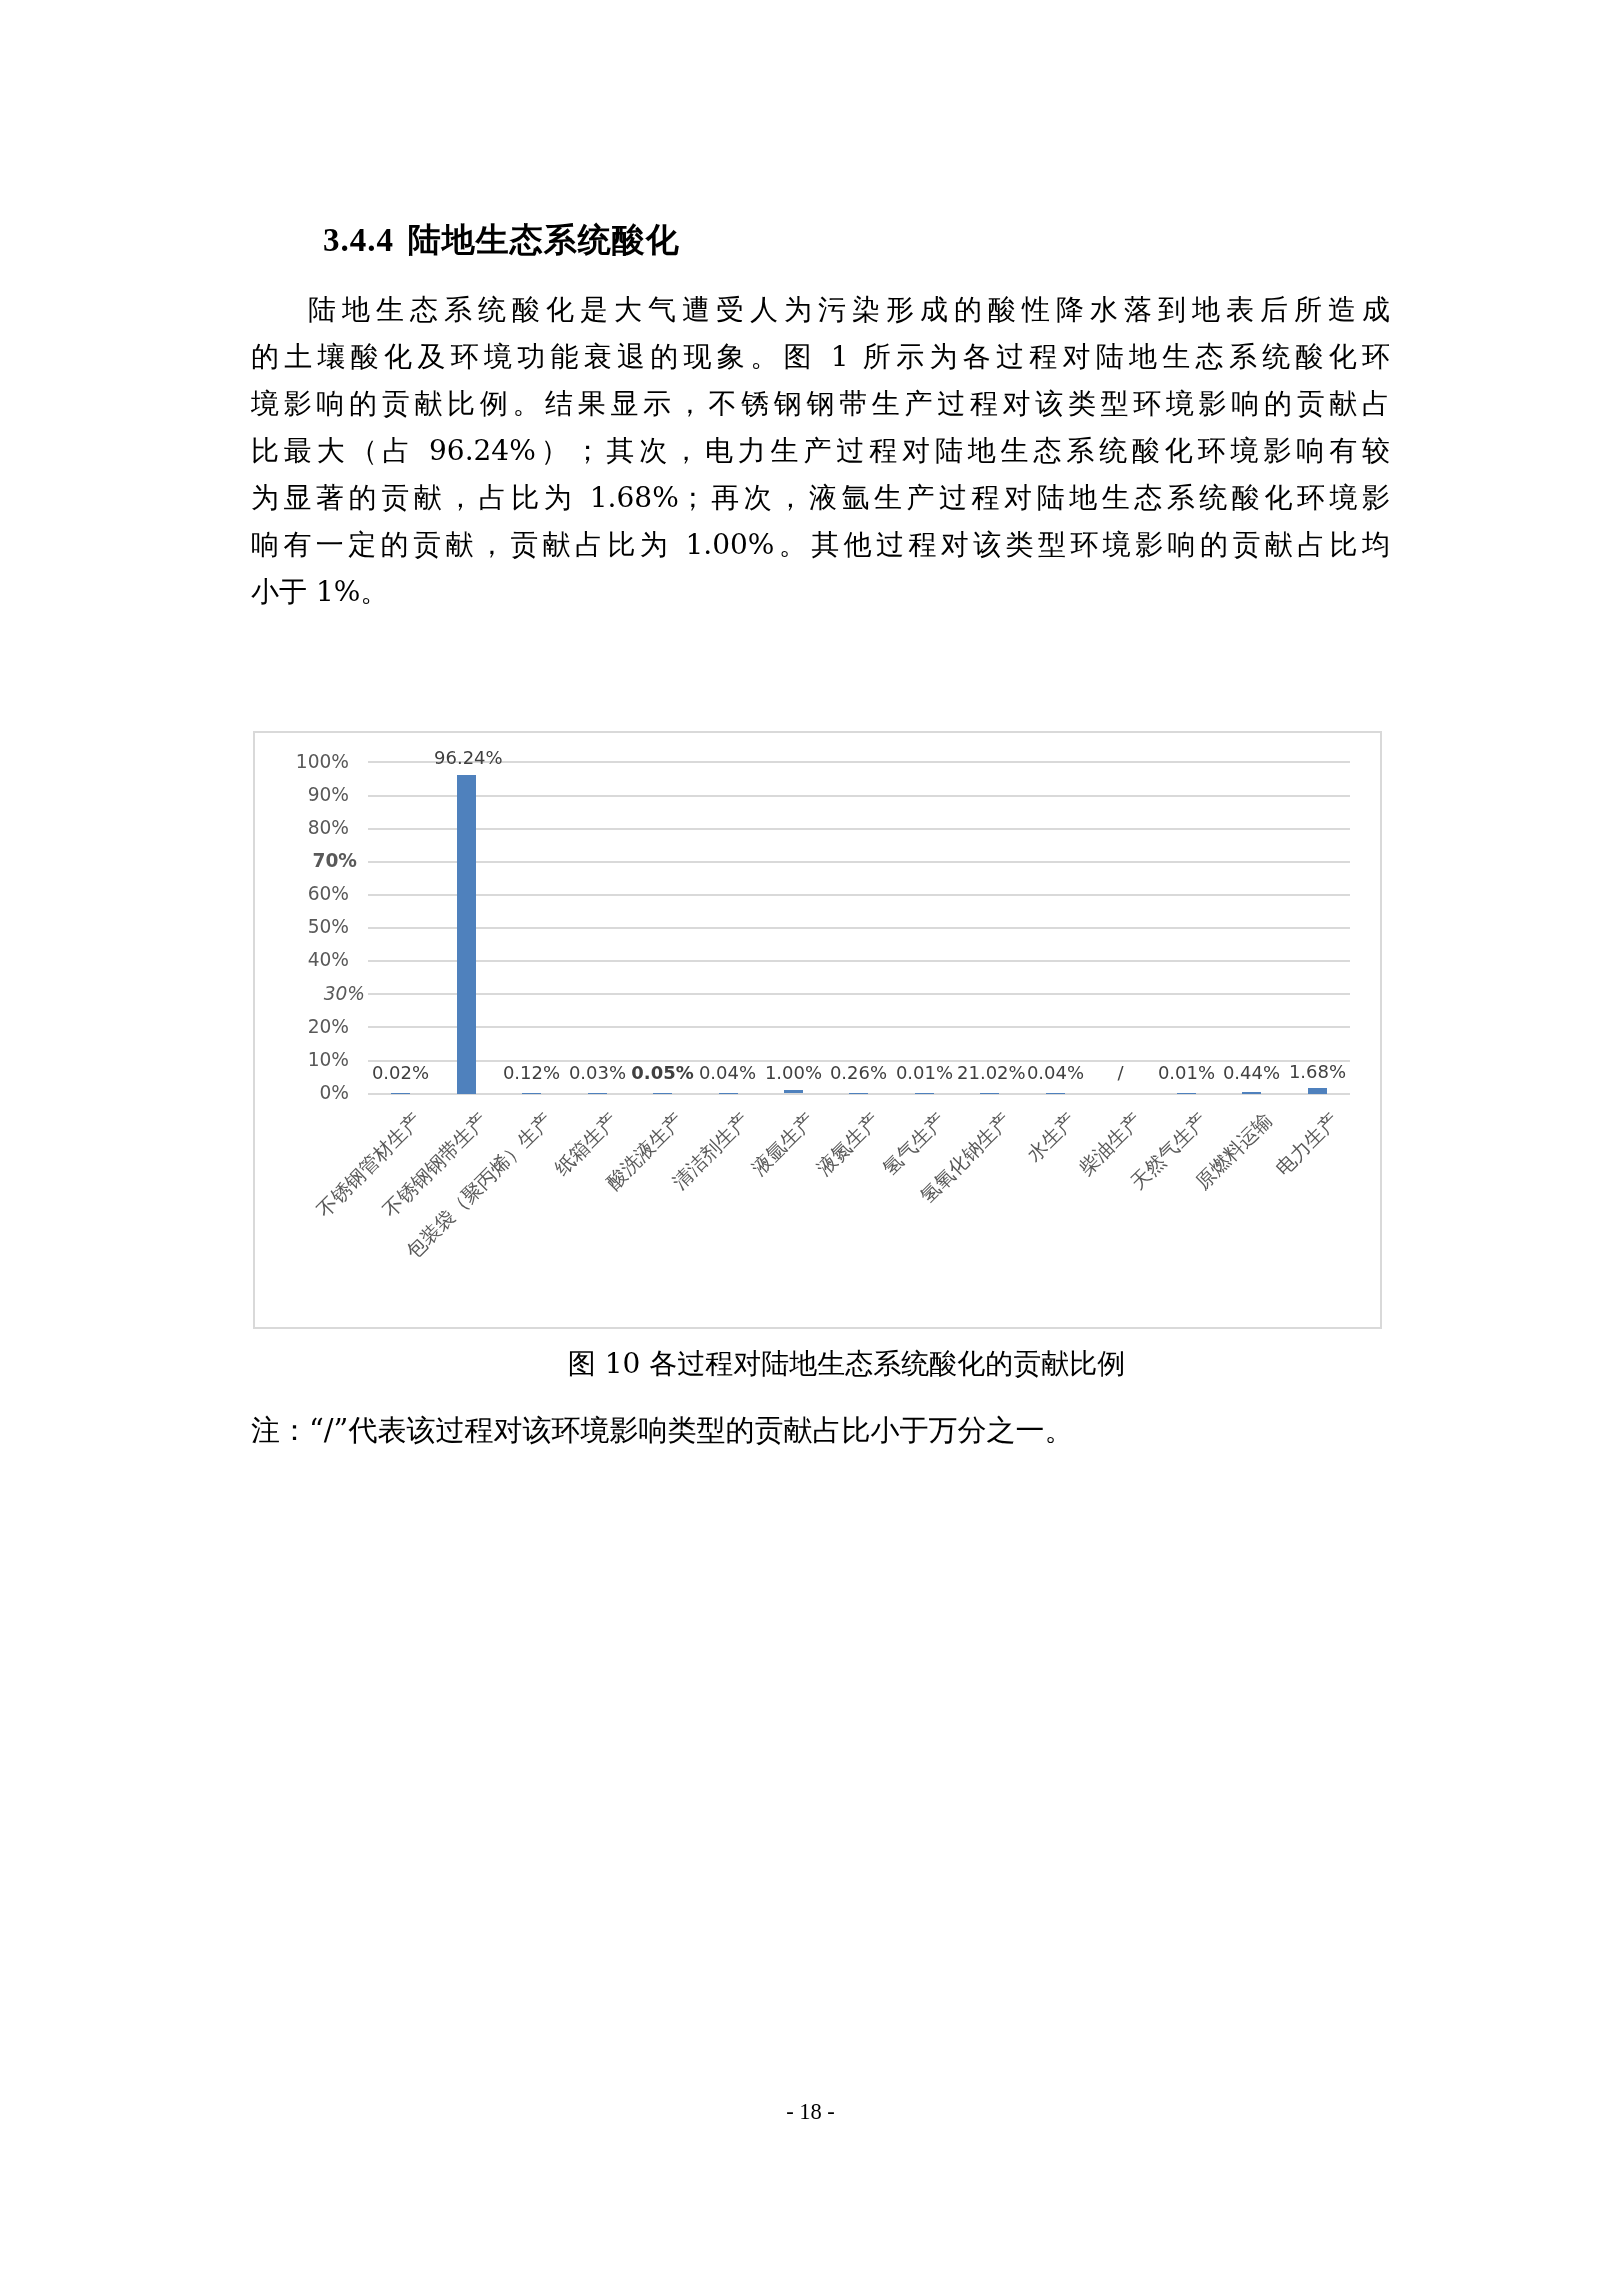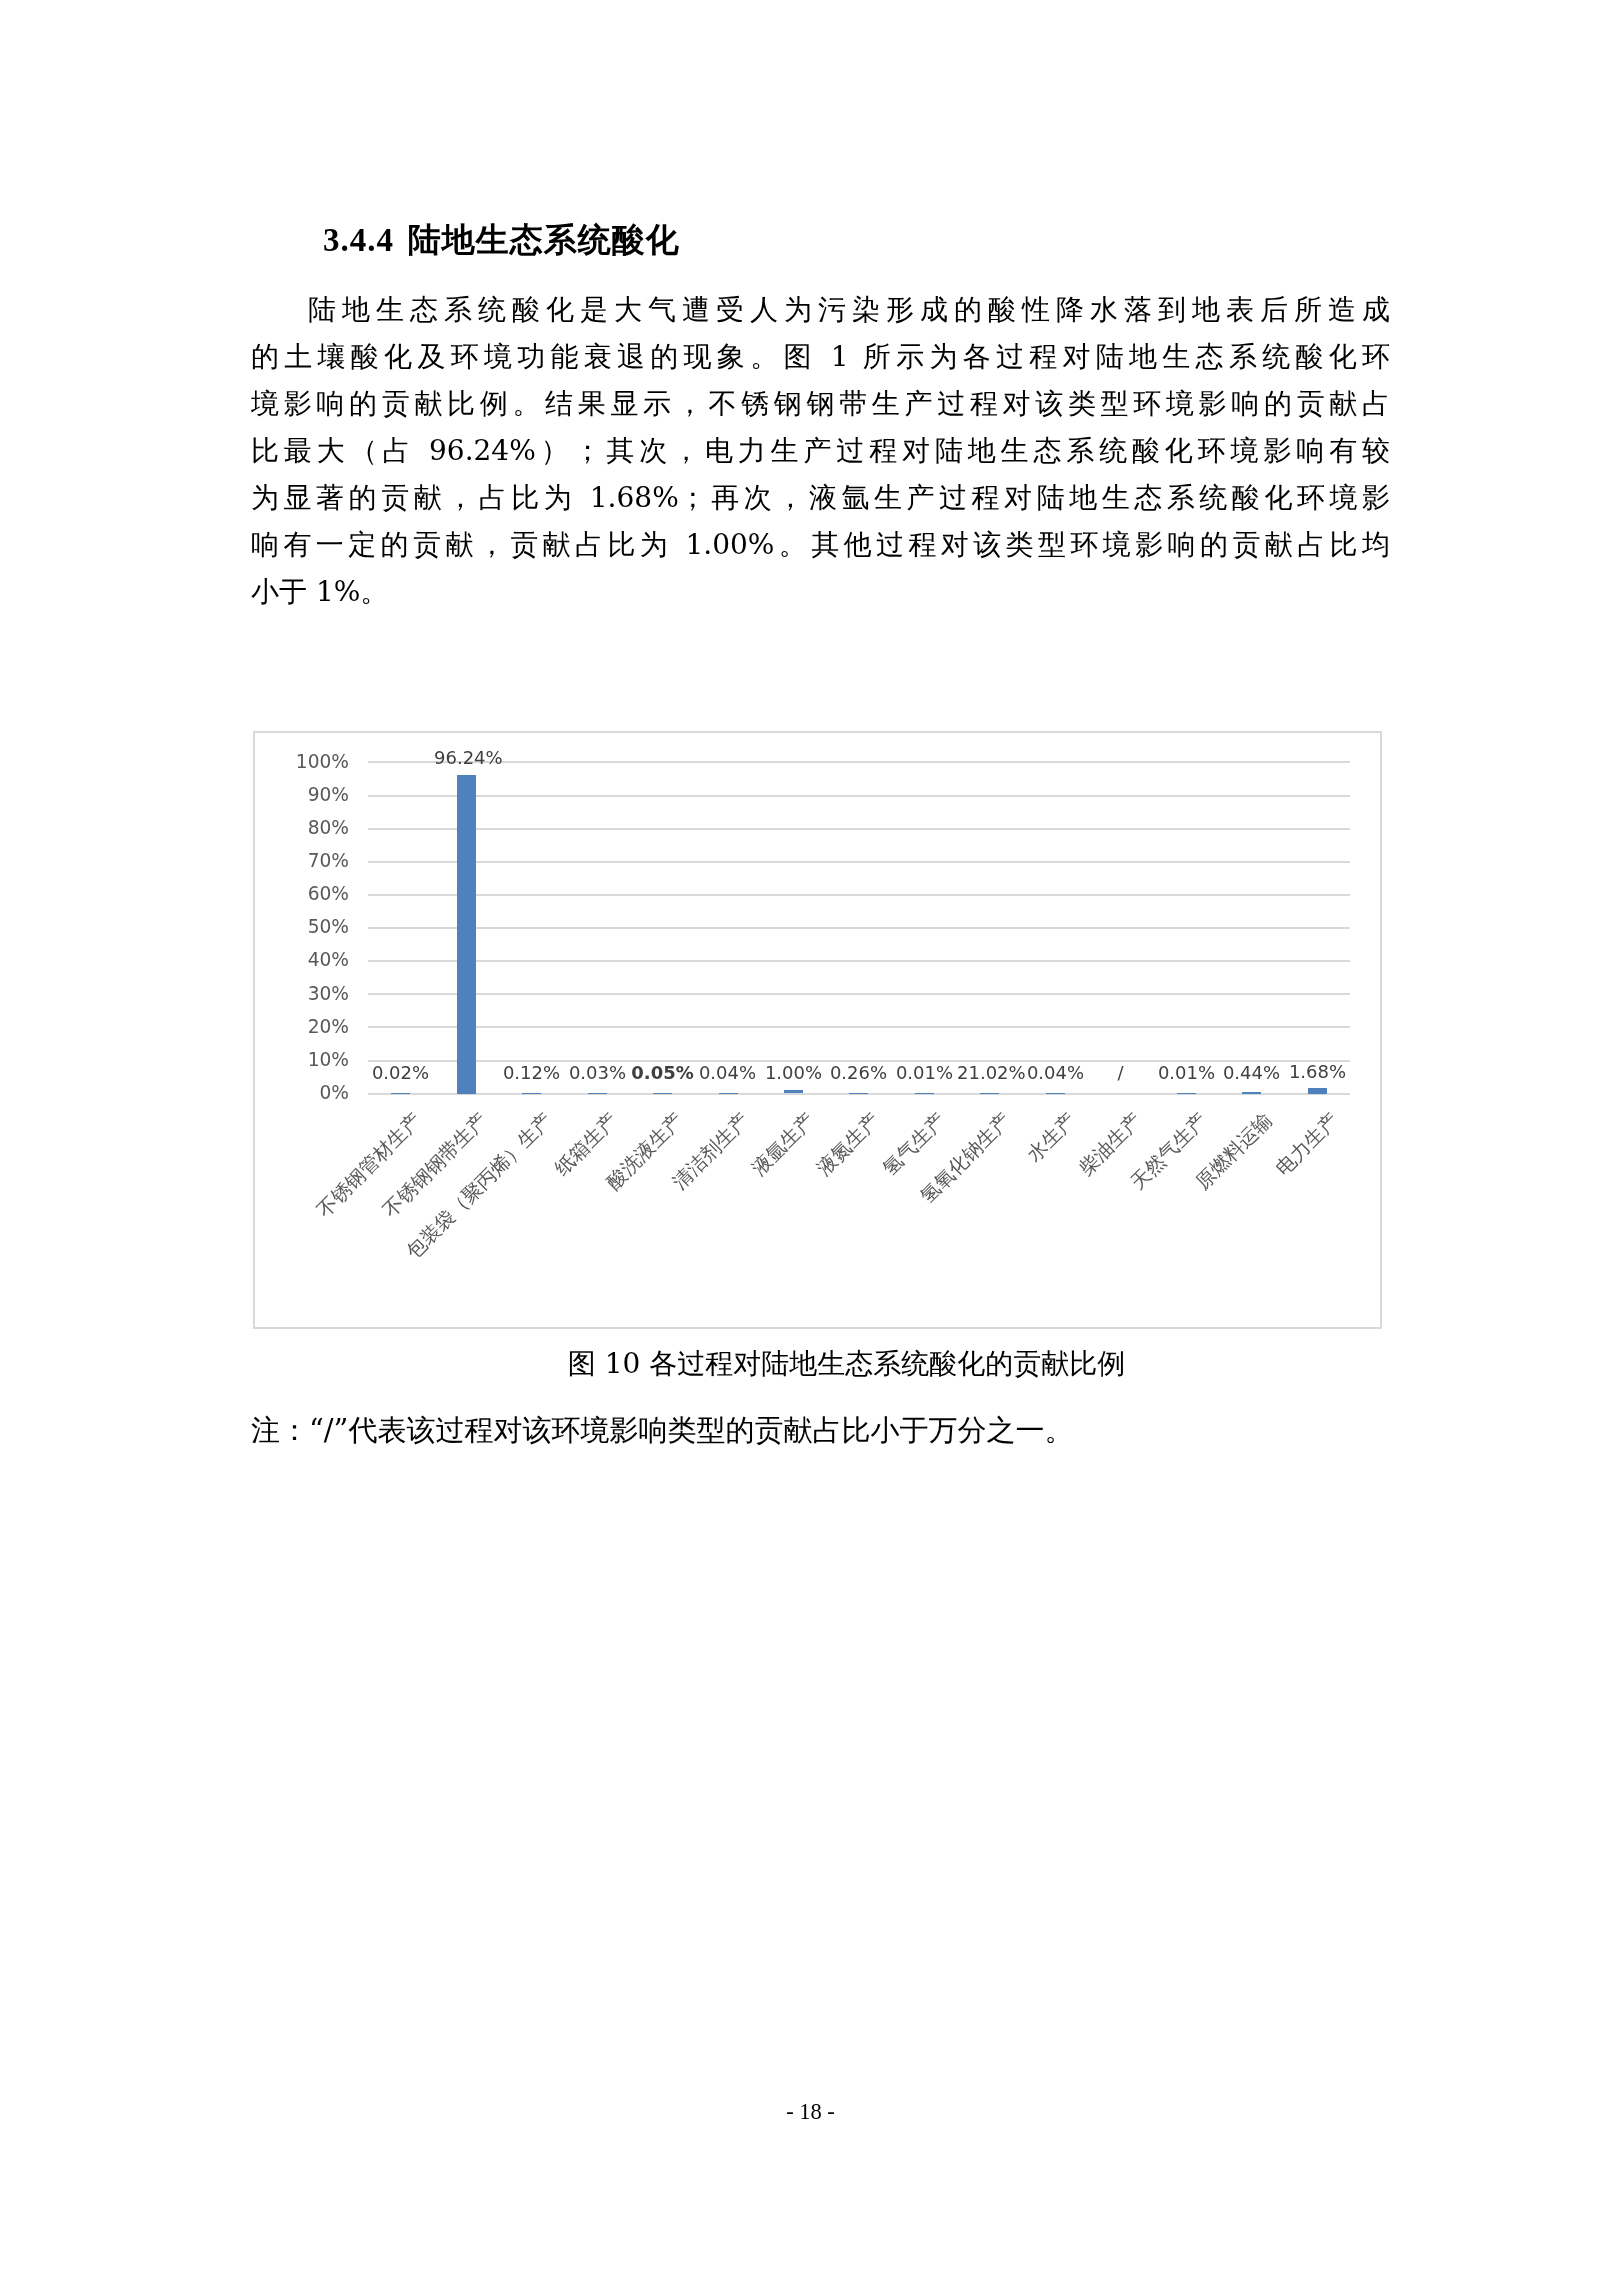--- a/index.html
+++ b/index.html
@@ -38,29 +38,29 @@
 </div>
 
 <div class="chart-frame" id="chart">
     <div class="grid" style="top: 360px;"></div>
     <div class="ytick" style="left: 0px; top: 349px;">0%</div>
     <div class="grid" style="top: 327px;"></div>
     <div class="ytick" style="left: 0px; top: 316px;">10%</div>
     <div class="grid" style="top: 293px;"></div>
     <div class="ytick" style="left: 0px; top: 283px;">20%</div>
     <div class="grid" style="top: 260px;"></div>
-    <div class="ytick" style="left: 0px; top: 250px;">30%</div>
+    <div class="ytick" style="left: 16px; top: 250px; font-style: italic;">30%</div>
     <div class="grid" style="top: 227px;"></div>
     <div class="ytick" style="left: 0px; top: 216px;">40%</div>
     <div class="grid" style="top: 194px;"></div>
     <div class="ytick" style="left: 0px; top: 183px;">50%</div>
     <div class="grid" style="top: 161px;"></div>
     <div class="ytick" style="left: 0px; top: 150px;">60%</div>
     <div class="grid" style="top: 128px;"></div>
-    <div class="ytick" style="left: 0px; top: 117px;">70%</div>
+    <div class="ytick" style="left: 8px; top: 117px; font-weight: bold;">70%</div>
     <div class="grid" style="top: 95px;"></div>
     <div class="ytick" style="left: 0px; top: 84px;">80%</div>
     <div class="grid" style="top: 62px;"></div>
     <div class="ytick" style="left: 0px; top: 51px;">90%</div>
     <div class="grid" style="top: 28px;"></div>
     <div class="ytick" style="left: 0px; top: 17.6px;">100%</div>
     <div class="bar" style="left: 136px; top: 360px; height: 1px; background: rgb(79, 129, 189);"></div>
     <div class="dlabel" style="left: 113px; top: 329px;">0.02%</div>
     <div class="xlabel" style="left: 16px; top: 374px;">不锈钢管材生产</div>
     <div class="bar" style="left: 202px; top: 42px; height: 319px; background: rgb(79, 129, 189);"></div>

